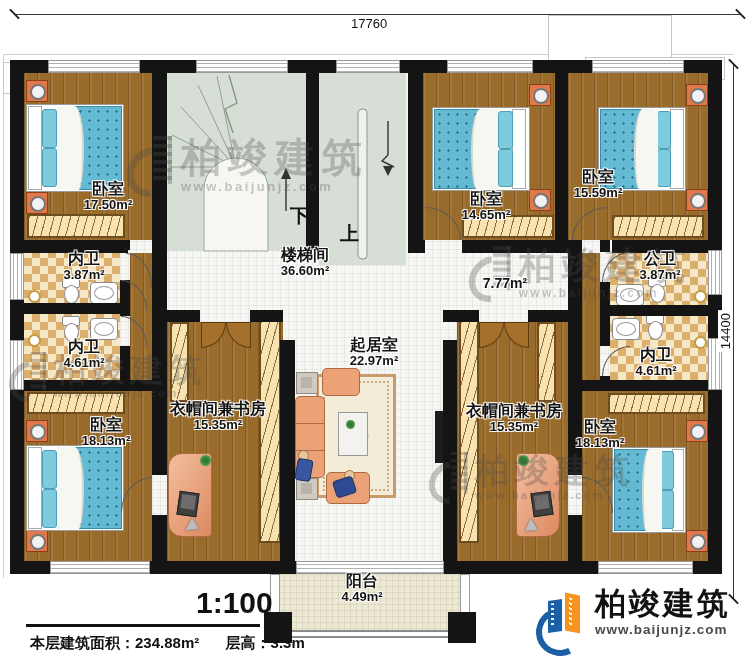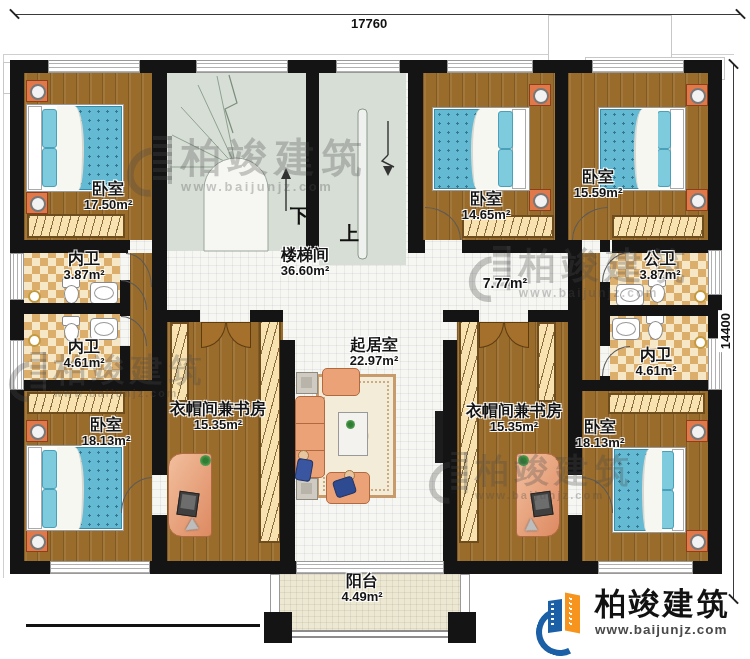--- a/index.html
+++ b/index.html
@@ -50,21 +50,21 @@
   .ring{position:absolute;width:9px;height:9px;border:2px solid #c49a3f;border-radius:50%;background:#fff;}
   .rlabel{position:absolute;transform:translateX(-50%);text-align:center;color:#141414;font-weight:bold;
         line-height:1.12;white-space:nowrap;
         text-shadow:-1px -1px 0 rgba(255,255,255,.9),1px -1px 0 rgba(255,255,255,.9),
                     -1px 1px 0 rgba(255,255,255,.9),1px 1px 0 rgba(255,255,255,.9);}
   .rlabel .nm{font-size:16px;display:block;}
   .rlabel .ar{font-size:13px;display:block;}
   .dirlabel{position:absolute;font-size:19px;font-weight:bold;color:#111;}
   .dim{position:absolute;background:#3a3a3a;}
   .tick{position:absolute;width:13px;height:0;border-top:2px solid #222;transform:rotate(45deg);}
-  .dimtext{position:absolute;font-size:13px;font-weight:bold;color:#111;background:#fff;padding:0 3px;}
+  .dimtext{position:absolute;font-size:13px;font-weight:normal;color:#111;background:#fff;padding:0 3px;}
   .eave{position:absolute;border:1px solid #c7c7c7;background:#fff;box-sizing:border-box;}
   .eline{position:absolute;background:#cfcfcf;}
   .sofa{position:absolute;background:#eba277;border:1px solid #b06a42;border-radius:5px;box-sizing:border-box;}
   .rug{position:absolute;background:#f3ecd9;border:3px solid #c79b6b;box-sizing:border-box;
         background-image:radial-gradient(circle at 50% 50%,#d9bc93 0 12px,transparent 13px);}
   .rug::after{content:"";position:absolute;left:4px;top:4px;right:4px;bottom:4px;border:2px dotted #cdab81;}
   .sidetable{position:absolute;width:22px;height:22px;background:#cfcac2;border:1px solid #8e8a80;box-sizing:border-box;}
   .sidetable::after{content:"";position:absolute;left:4px;top:4px;width:11px;height:11px;background:#b9b4aa;}
   .ctable{position:absolute;background:#f4f2ee;border:1px solid #999;}
   .tv{position:absolute;background:#1c1c1c;}
@@ -470,21 +470,27 @@
 
   <div class="dim" style="left:14px;top:14px;width:727px;height:1px"></div>
   <div class="tick" style="left:8px;top:13px"></div>
   <div class="tick" style="left:734px;top:13px"></div>
   <div class="dimtext" style="left:348px;top:16px">17760</div>
   <div class="dim" style="left:733px;top:64px;width:1px;height:536px"></div>
   <div class="tick" style="left:727px;top:63px"></div>
   <div class="tick" style="left:727px;top:598px"></div>
   <div class="dimtext" style="left:718px;top:310px;writing-mode:vertical-rl;transform:rotate(180deg);padding:3px 0">14400</div>
 
+  <div class="title-scale">1:100</div>
   <div class="title-rule"></div>
+  <div class="footer-line">
+    <span>本层建筑面积：</span><span>234.88m²</span>
+    <span style="display:inline-block;width:18px"></span>
+    <span>层高：</span><span>3.3m</span>
+  </div>
 
   <div class="logo">
     <div class="logo-icon">
       <div class="lg-swoosh"></div>
       <div class="lg-b1"></div>
       <div class="lg-b2"></div>
     </div>
     <div class="logo-text">
       <div class="nm">柏竣建筑</div>
       <div class="url">www.baijunjz.com</div>

